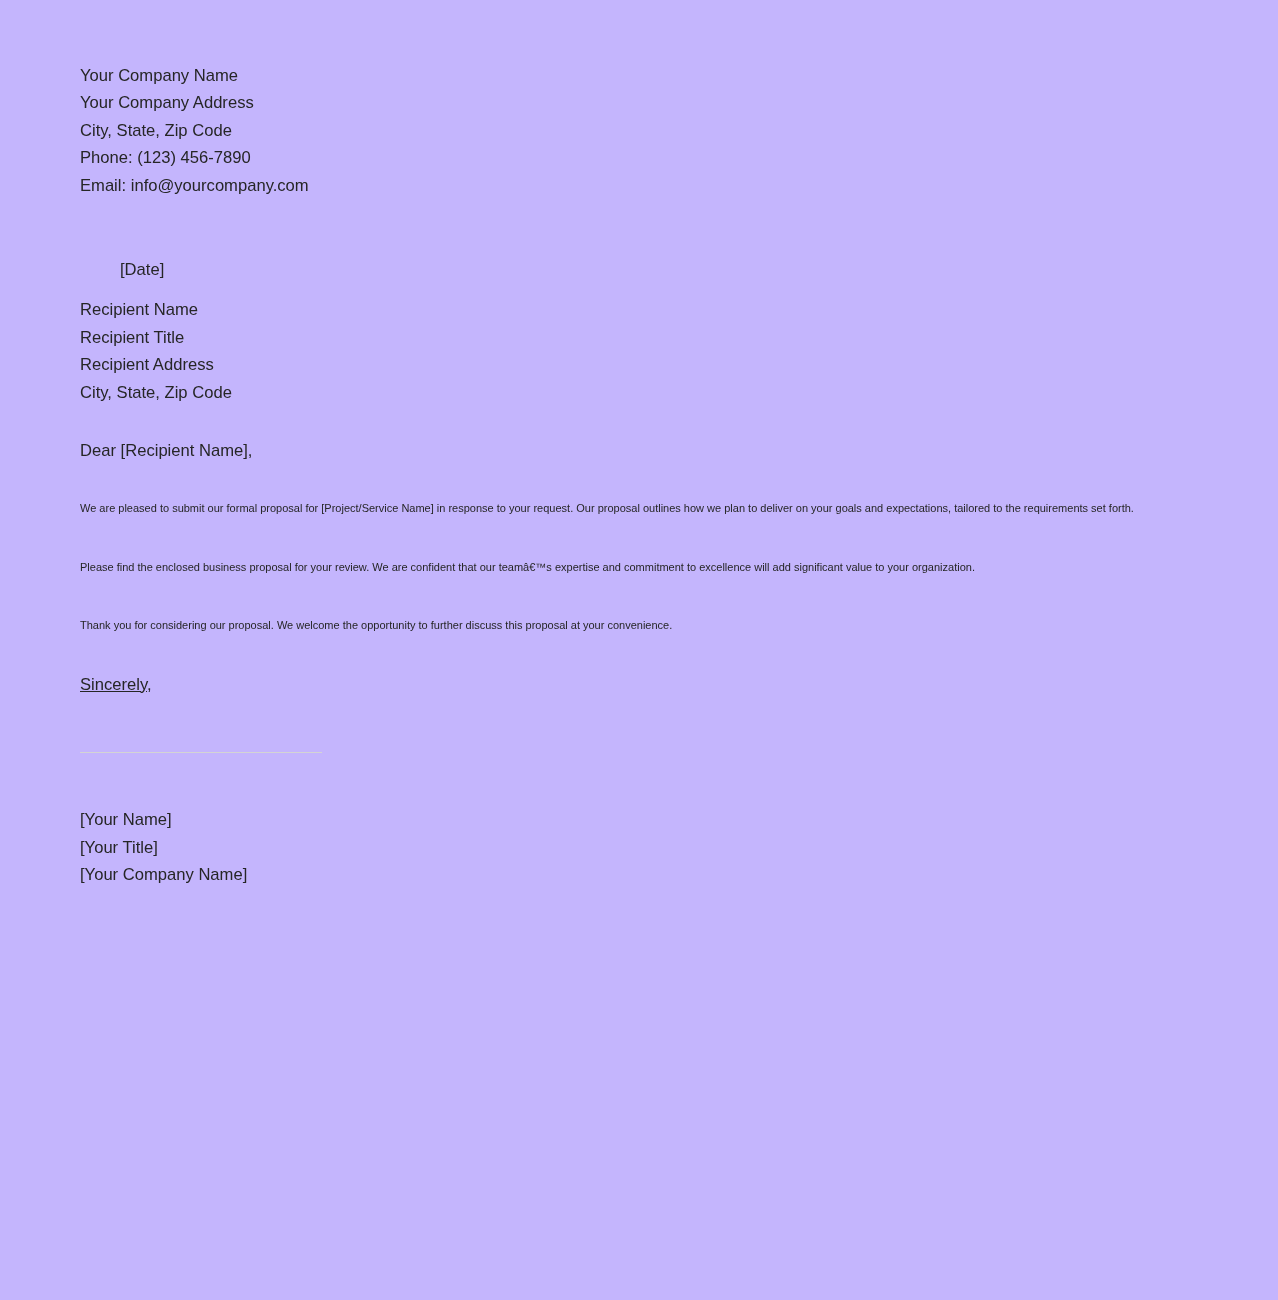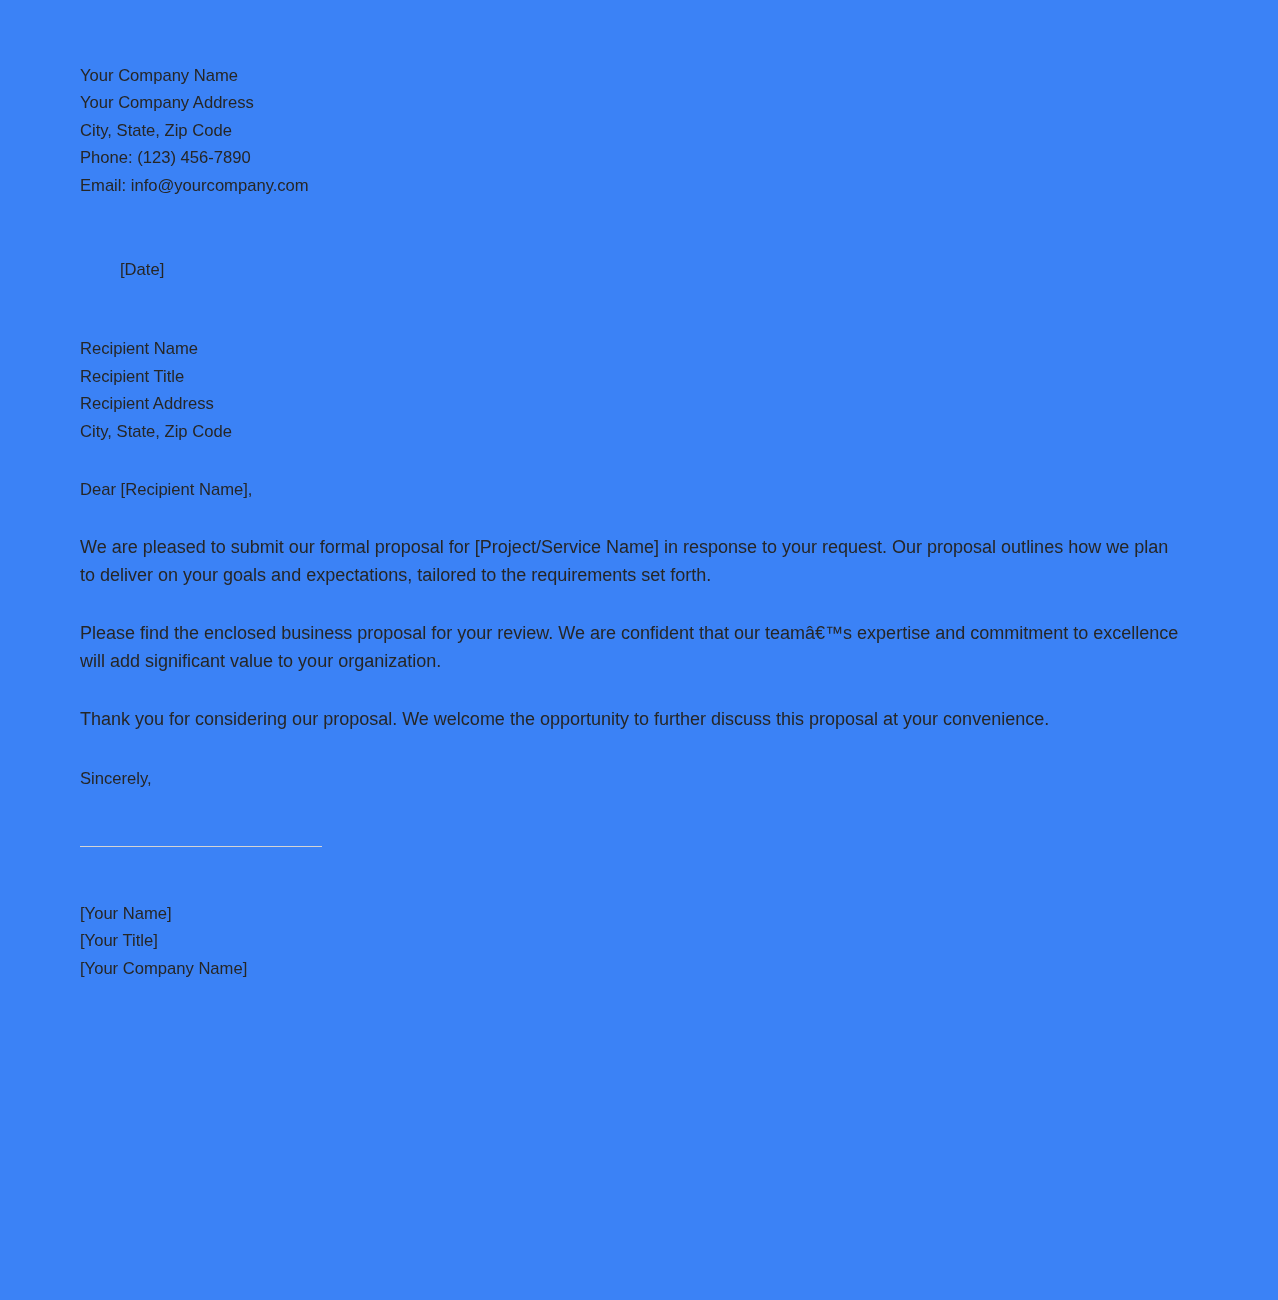--- a/index.html
+++ b/index.html
@@ -11,21 +11,21 @@
   body {
     font-family: "Liberation Sans", "DejaVu Sans", sans-serif;
     color: #262626;
     -webkit-font-smoothing: antialiased;
   }
 
   .page {
     position: relative;
     width: 1278px;
     height: 1300px;
-    background: #3b82f6;
+    background: #c4b5fd;
     box-sizing: border-box;
     overflow: hidden;
   }
 
   .doc-body {
     position: absolute;
     left: 80px;
     top: 62px;
     width: 1105px;
   }
@@ -45,50 +45,51 @@
   }
 
   .sender-block { margin-bottom: 0; }
 
   .date-block {
     margin-top: 57px;
     margin-left: 40px;
   }
 
   .recipient-block {
-    margin-top: 52px;
+    margin-top: 13px;
   }
 
   .subject-block {
     margin-top: 31px;
   }
 
   .subject-line {
     font-size: 16.6px;
     line-height: 27.4px;
     font-weight: bold;
     color: #1a1a1a;
     letter-spacing: 0.1px;
   }
 
   .salutation-block {
     margin-top: 31px;
   }
 
   .para {
     margin-top: 31px;
-    font-size: 18px;
+    font-size: 11px;
     line-height: 27.4px;
     color: #262626;
     text-align: left;
     max-width: 1105px;
   }
 
   .closing-block {
     margin-top: 31px;
+    text-decoration: underline;
   }
 
   
   .signature-rule {
     margin-top: 54px;
     width: 242px;
     height: 1px;
     background: #d4d4d4;
     border: 0;
     line-height: 0;

